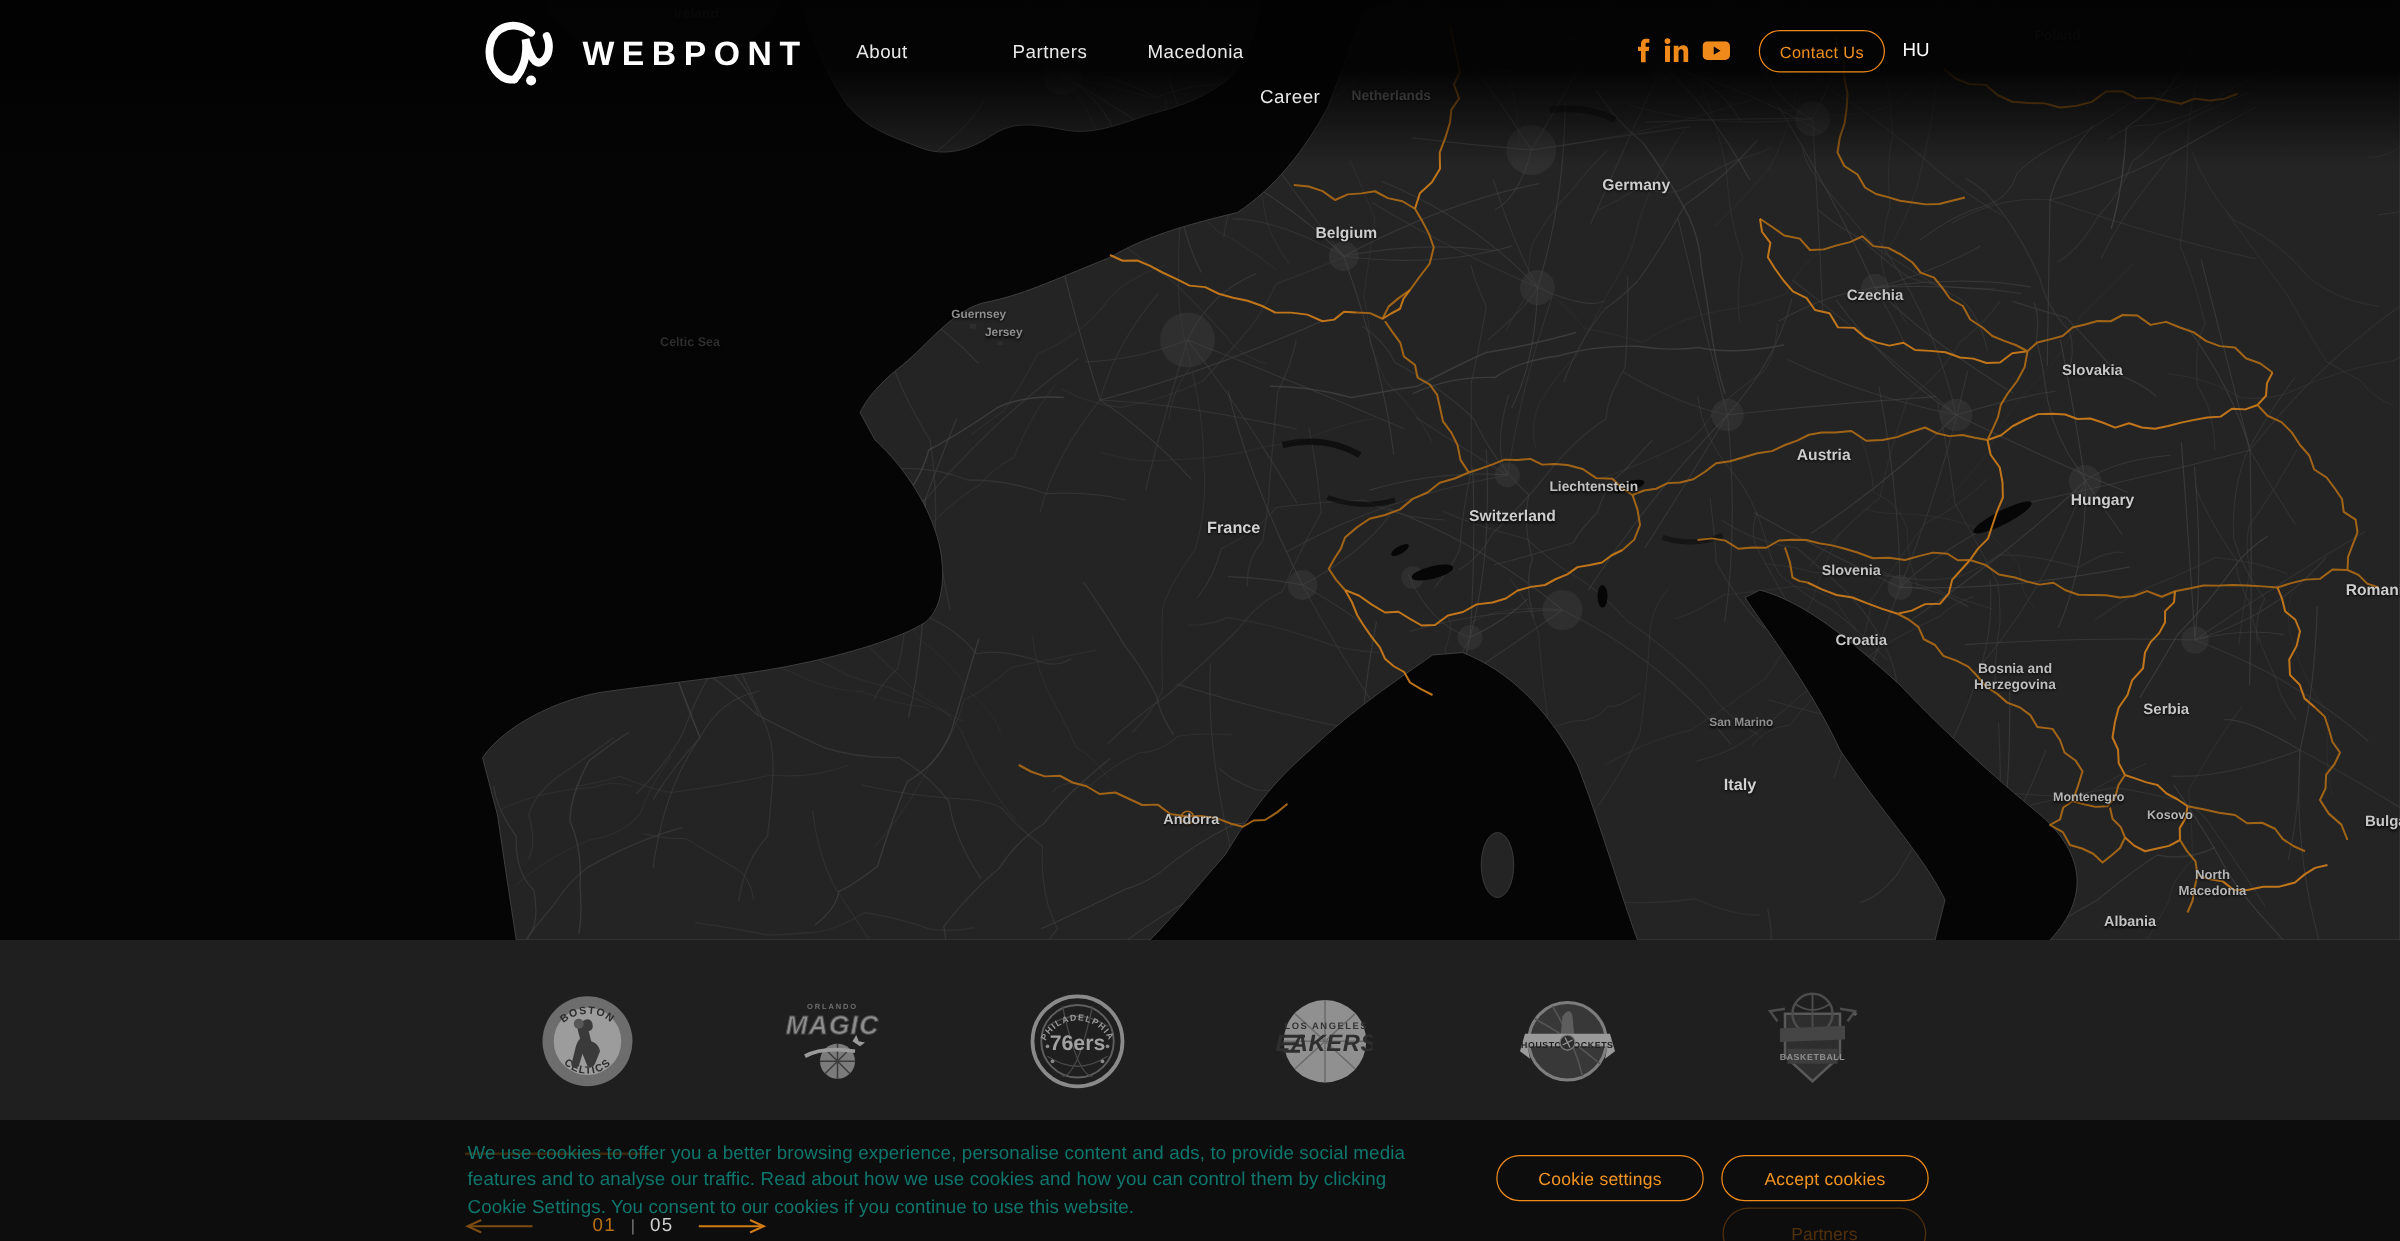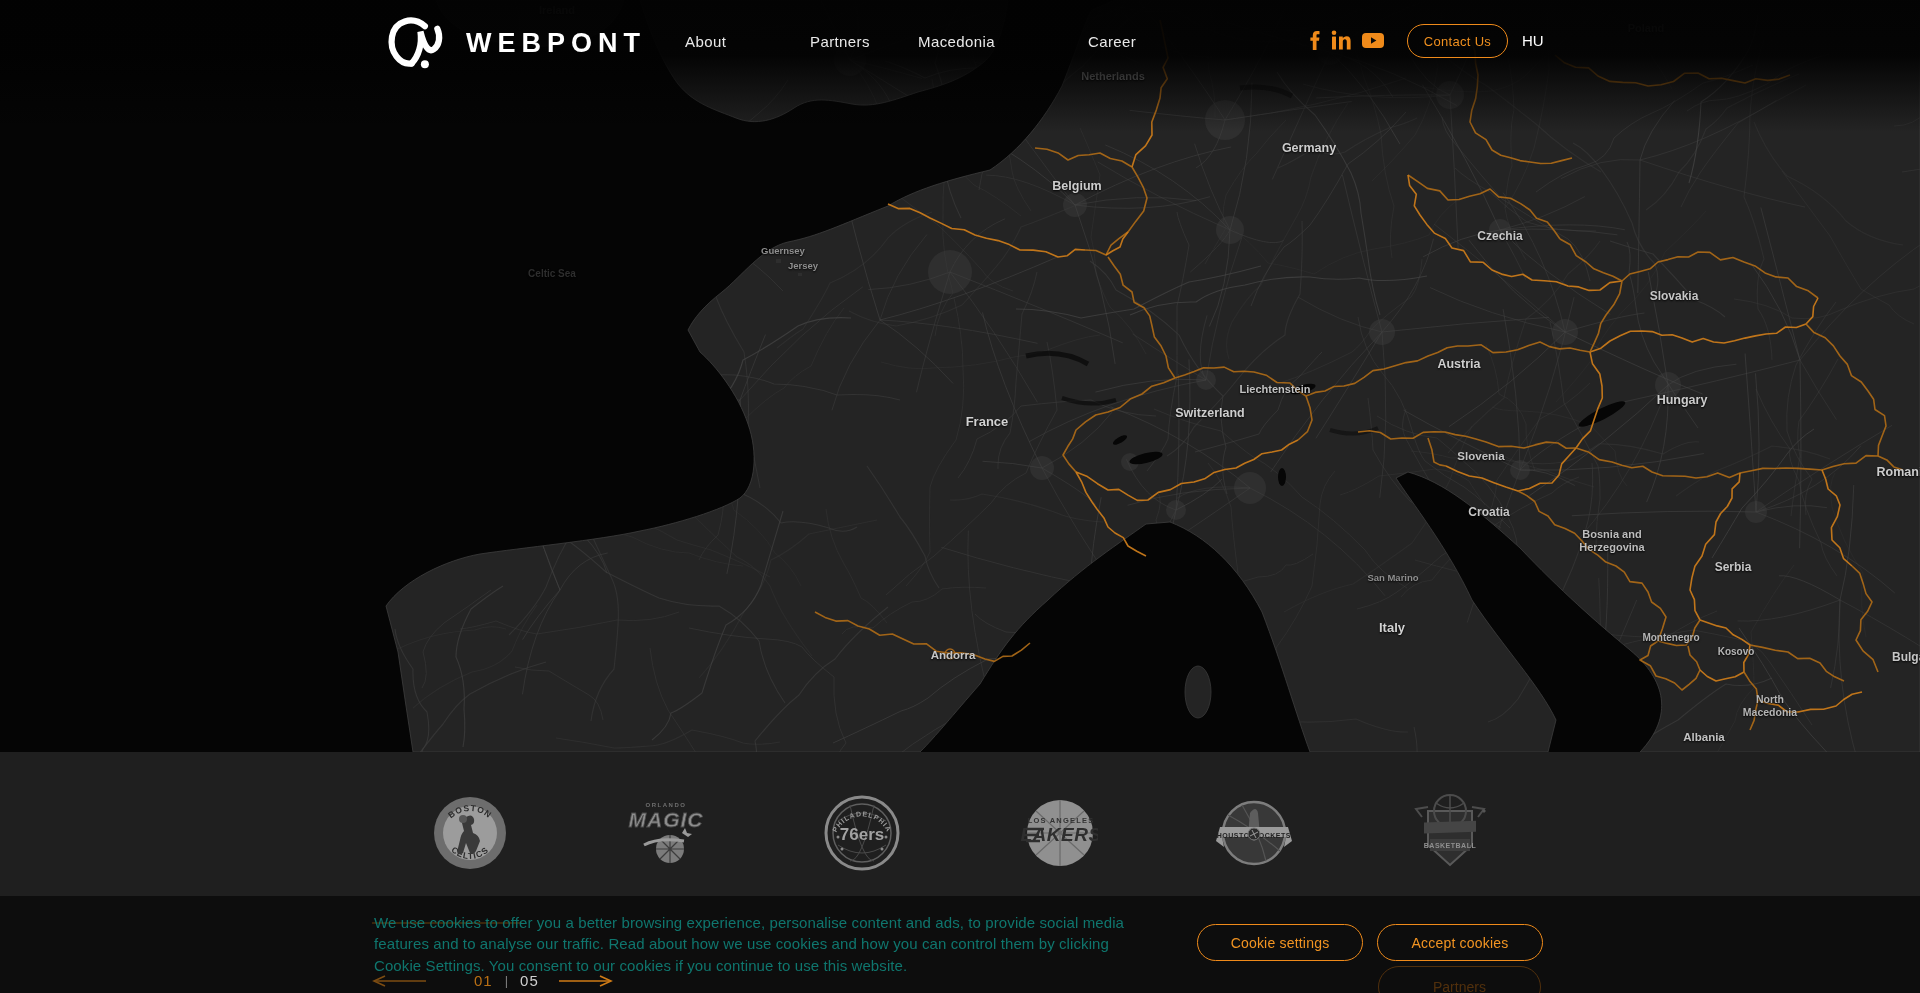--- a/index.html
+++ b/index.html
@@ -14,21 +14,21 @@
     background:linear-gradient(180deg,rgba(2,2,2,.97) 0%,rgba(2,2,2,.93) 42%,rgba(2,2,2,0) 100%);pointer-events:none;}
   .map-fade-bottom{position:absolute;left:0;bottom:0;width:100%;height:26px;
     background:linear-gradient(0deg,rgba(0,0,0,.85),rgba(0,0,0,0));pointer-events:none;}
 
   
   .header{position:absolute;left:0;top:0;width:1920px;height:84px;z-index:10;}
   .brand{position:absolute;left:384px;top:12px;display:flex;align-items:center;gap:18px;}
   .brand-mark{width:64px;height:62px;}
   .brand-text{color:#fff;font-size:27px;font-weight:700;letter-spacing:6px;}
   .nav-link{position:absolute;top:33px;color:#e9e9e9;font-size:15px;letter-spacing:.4px;cursor:pointer;}
-  .nav-about{left:685px;} .nav-partners{left:810px;} .nav-projects{left:918px;} .nav-career{left:1088px;}
+  .nav-about{left:685px;} .nav-partners{left:810px;} .nav-projects{left:918px;} .nav-career{left:1008px;margin-top:36px;}
   .social{position:absolute;top:30px;display:flex;align-items:center;}
   .soc-fb{left:1306px;} .soc-li{left:1331px;} .soc-yt{left:1362px;}
   .social svg{display:block;}
   .contact-btn{position:absolute;left:1407px;top:24px;width:101px;height:34px;border:1.5px solid #ef8a1a;
     border-radius:999px;color:#f0901f;font-size:13px;display:flex;align-items:center;justify-content:center;
     letter-spacing:.3px;cursor:pointer;}
   .lang{position:absolute;left:1522px;top:32px;color:#fff;font-size:15px;font-weight:500;cursor:pointer;}
 
   
   .partners-section{position:absolute;left:0;top:752px;width:1920px;height:241px;background:#1f1f1f;z-index:1;}

